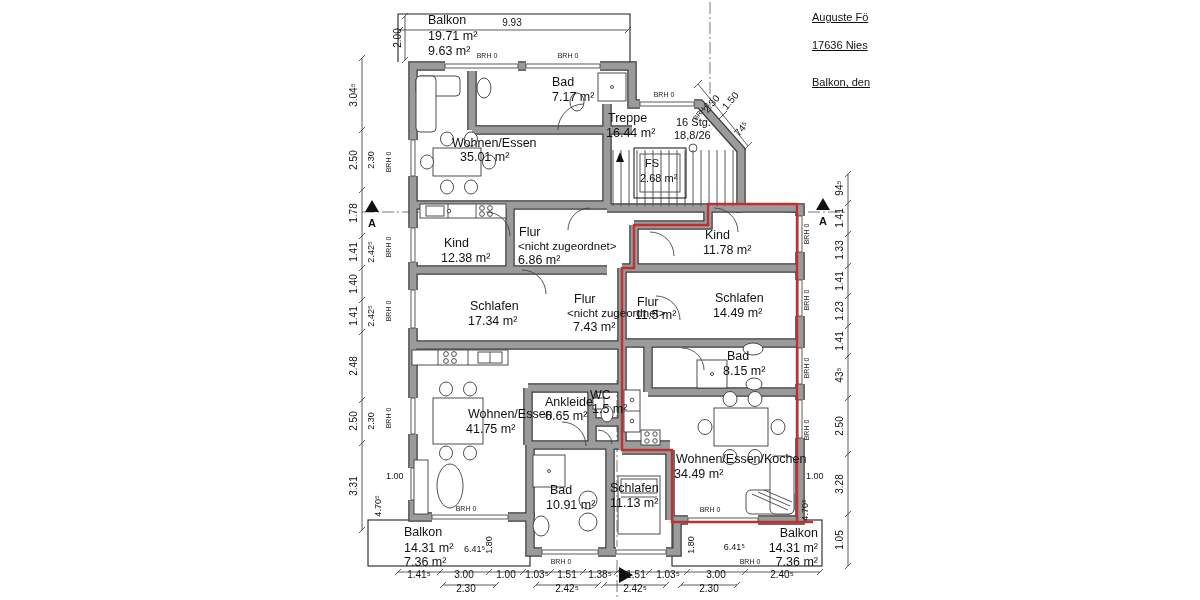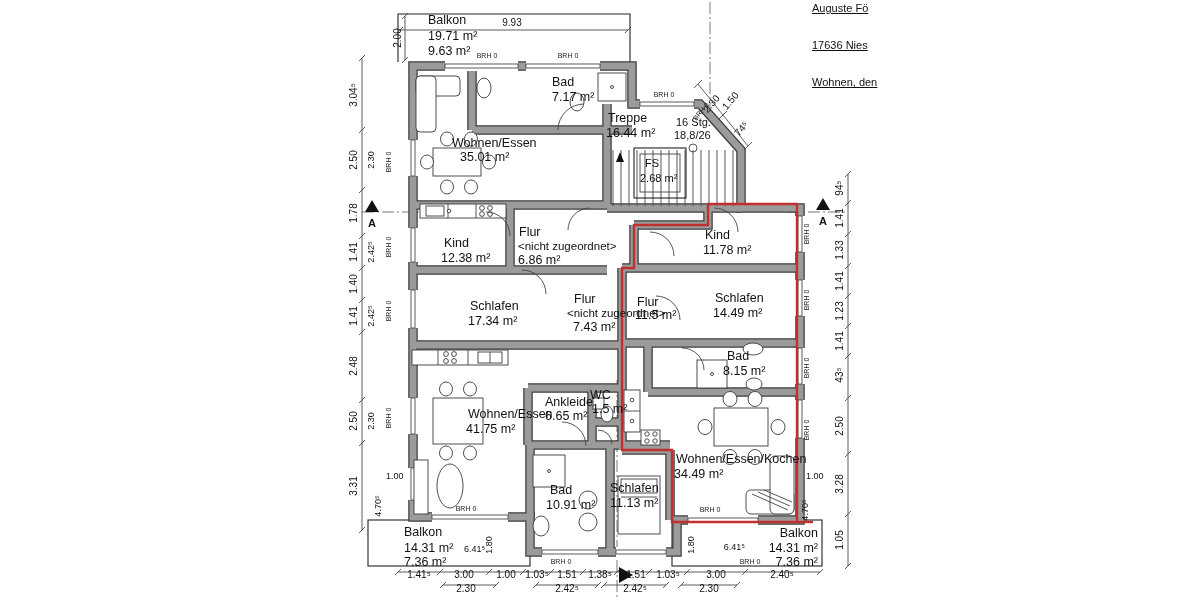--- a/index.html
+++ b/index.html
@@ -24,23 +24,23 @@
   .furn{stroke:#3a3a3a;stroke-width:0.9;fill:#fff;}
   .door{stroke:#444;stroke-width:0.9;fill:none;}
   .red{stroke:#c03030;stroke-width:2.4;fill:none;}
   .glz{stroke:#333;stroke-width:0.8;fill:#fff;}
 </style>
 </head>
 <body>
 
 <div id="stage">
 
-  <div class="hdr" style="left:812px;top:2px">Auguste Fö</div>
+  <div class="hdr" style="left:812px;top:11px">Auguste Fö</div>
   <div class="hdr" style="left:812px;top:39px">17636 Nies</div>
-  <div class="hdr" style="left:812px;top:76px">Wohnen, den</div>
+  <div class="hdr" style="left:812px;top:76px">Balkon, den</div>
 
   <svg width="1200" height="600" viewBox="0 0 1200 600">
 
     <g>
       <path class="axis" d="M710,2 V110"></path>
       <path class="axis" d="M617,380 V598"></path>
       <path class="axis" d="M362,212 H428"></path>
       <path class="axis" d="M788,212 H845"></path>
     </g>
 

